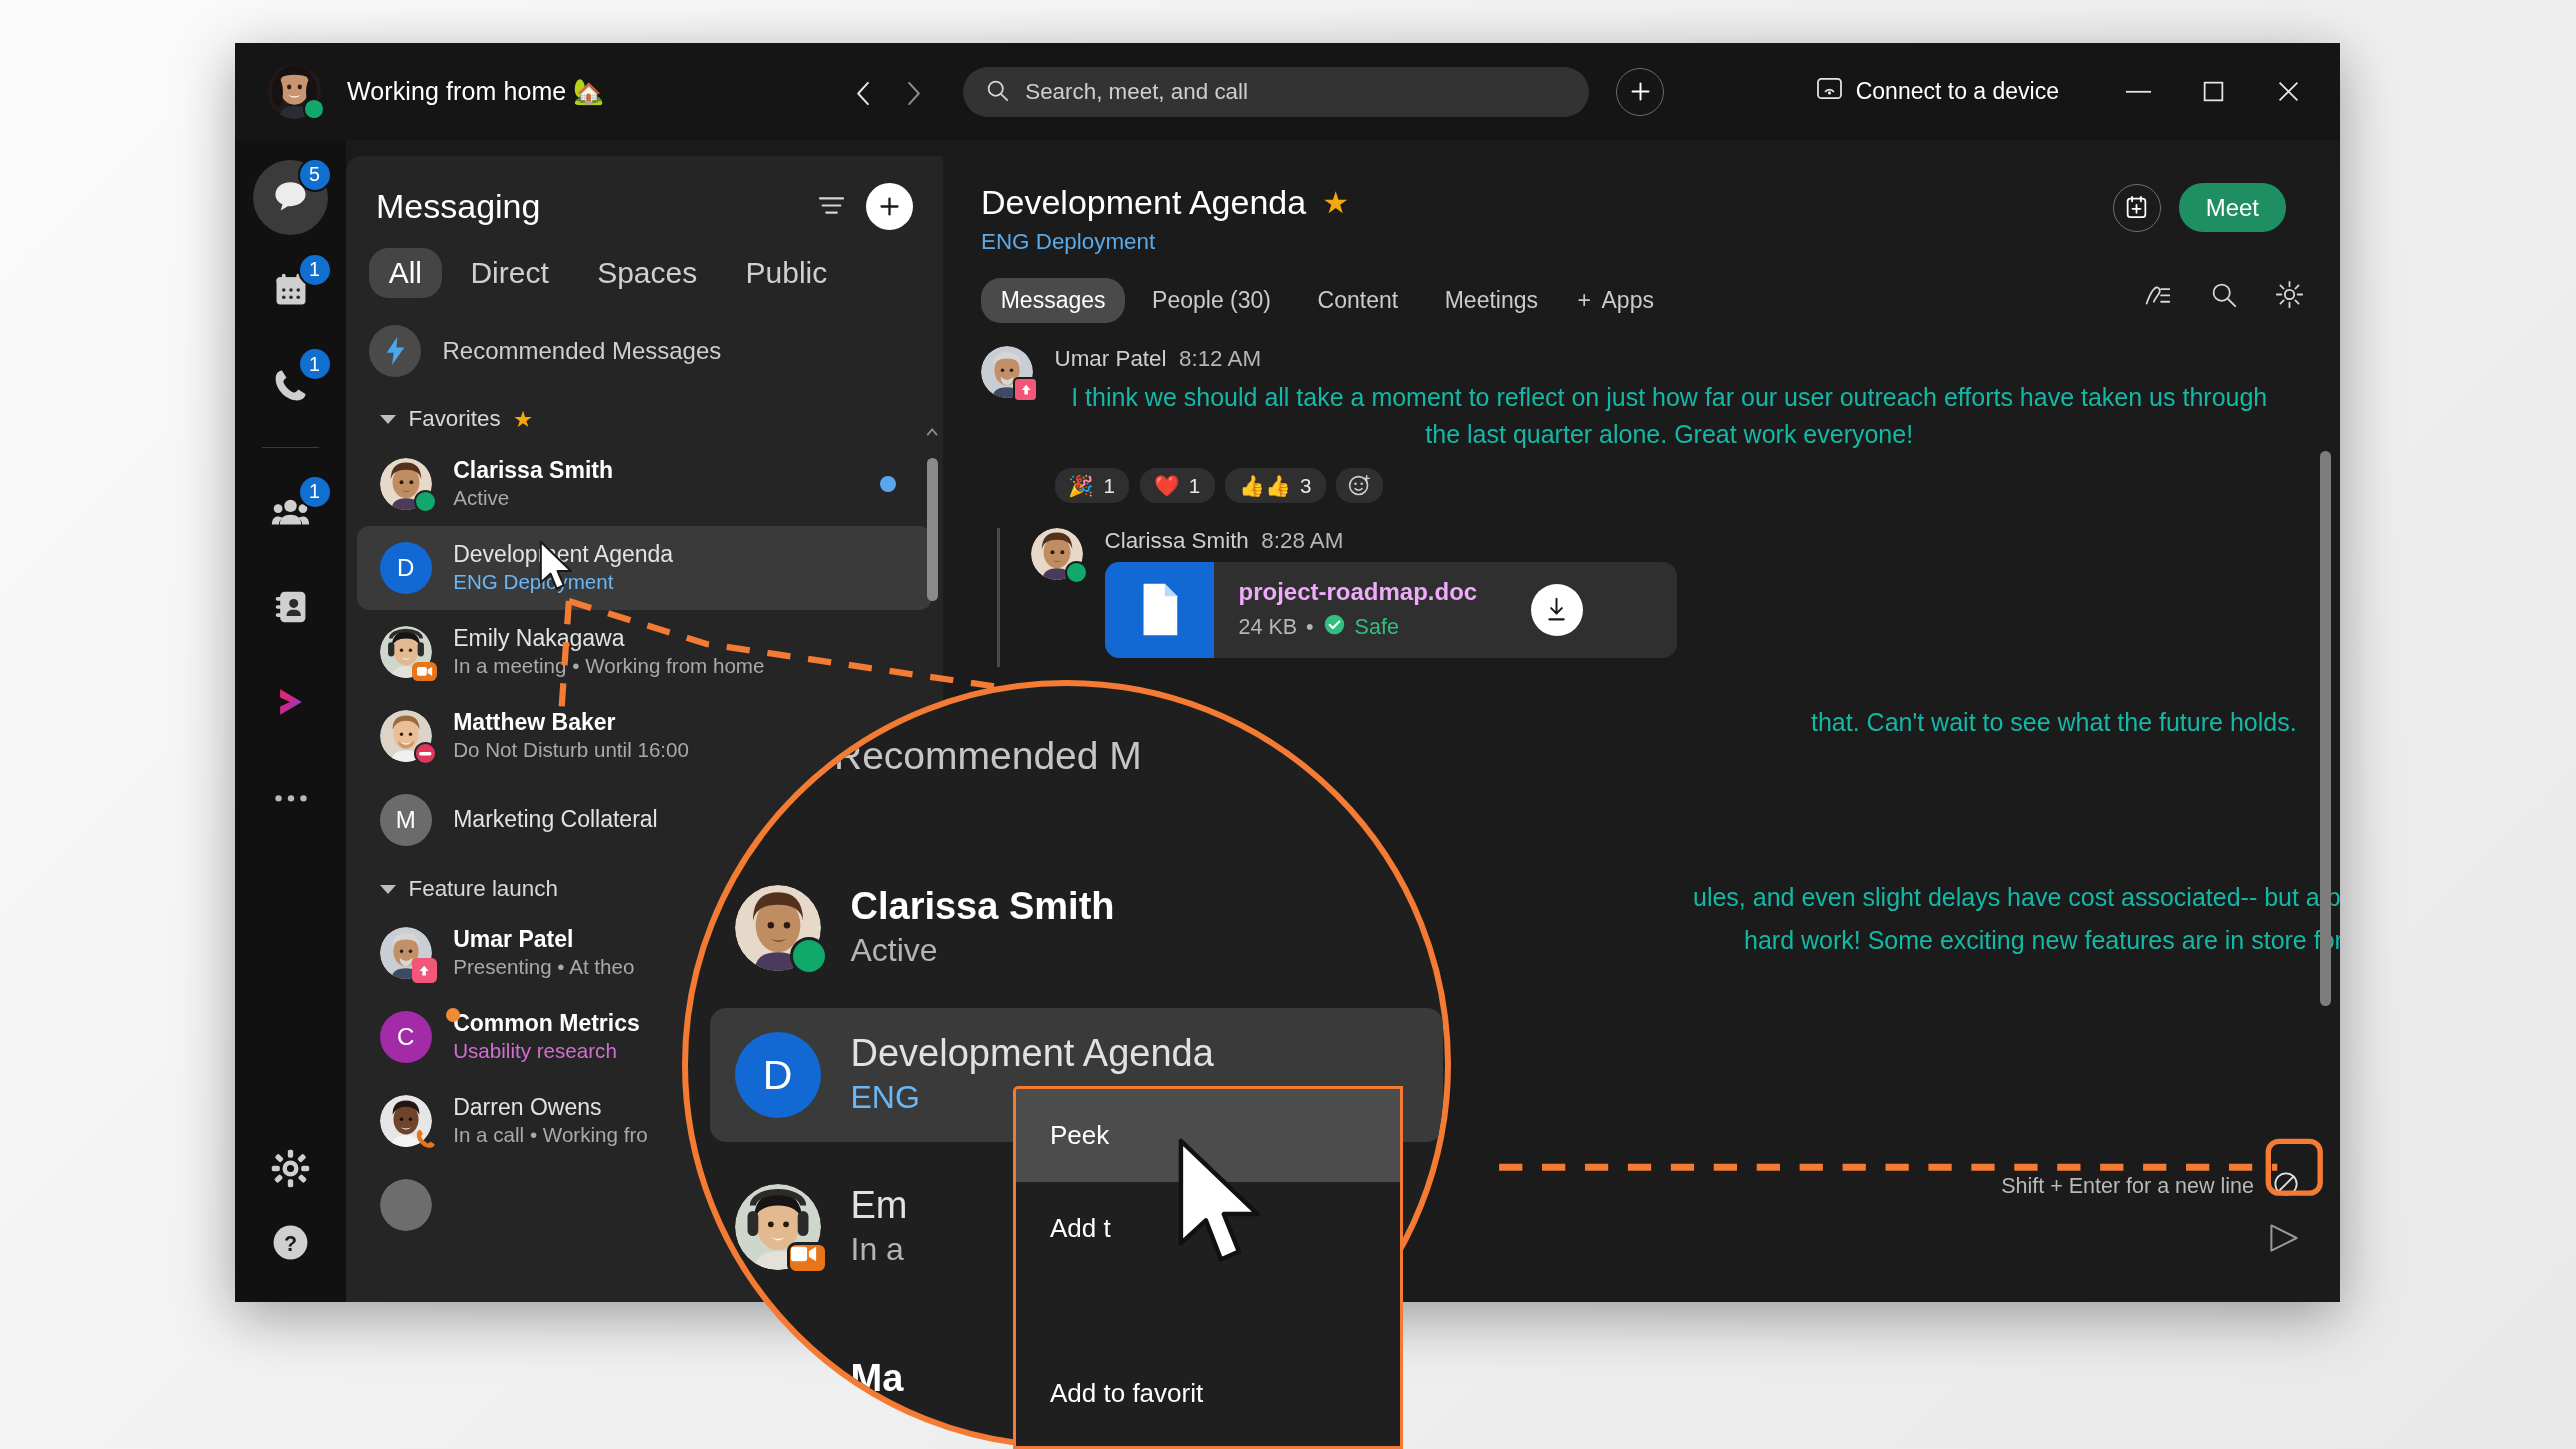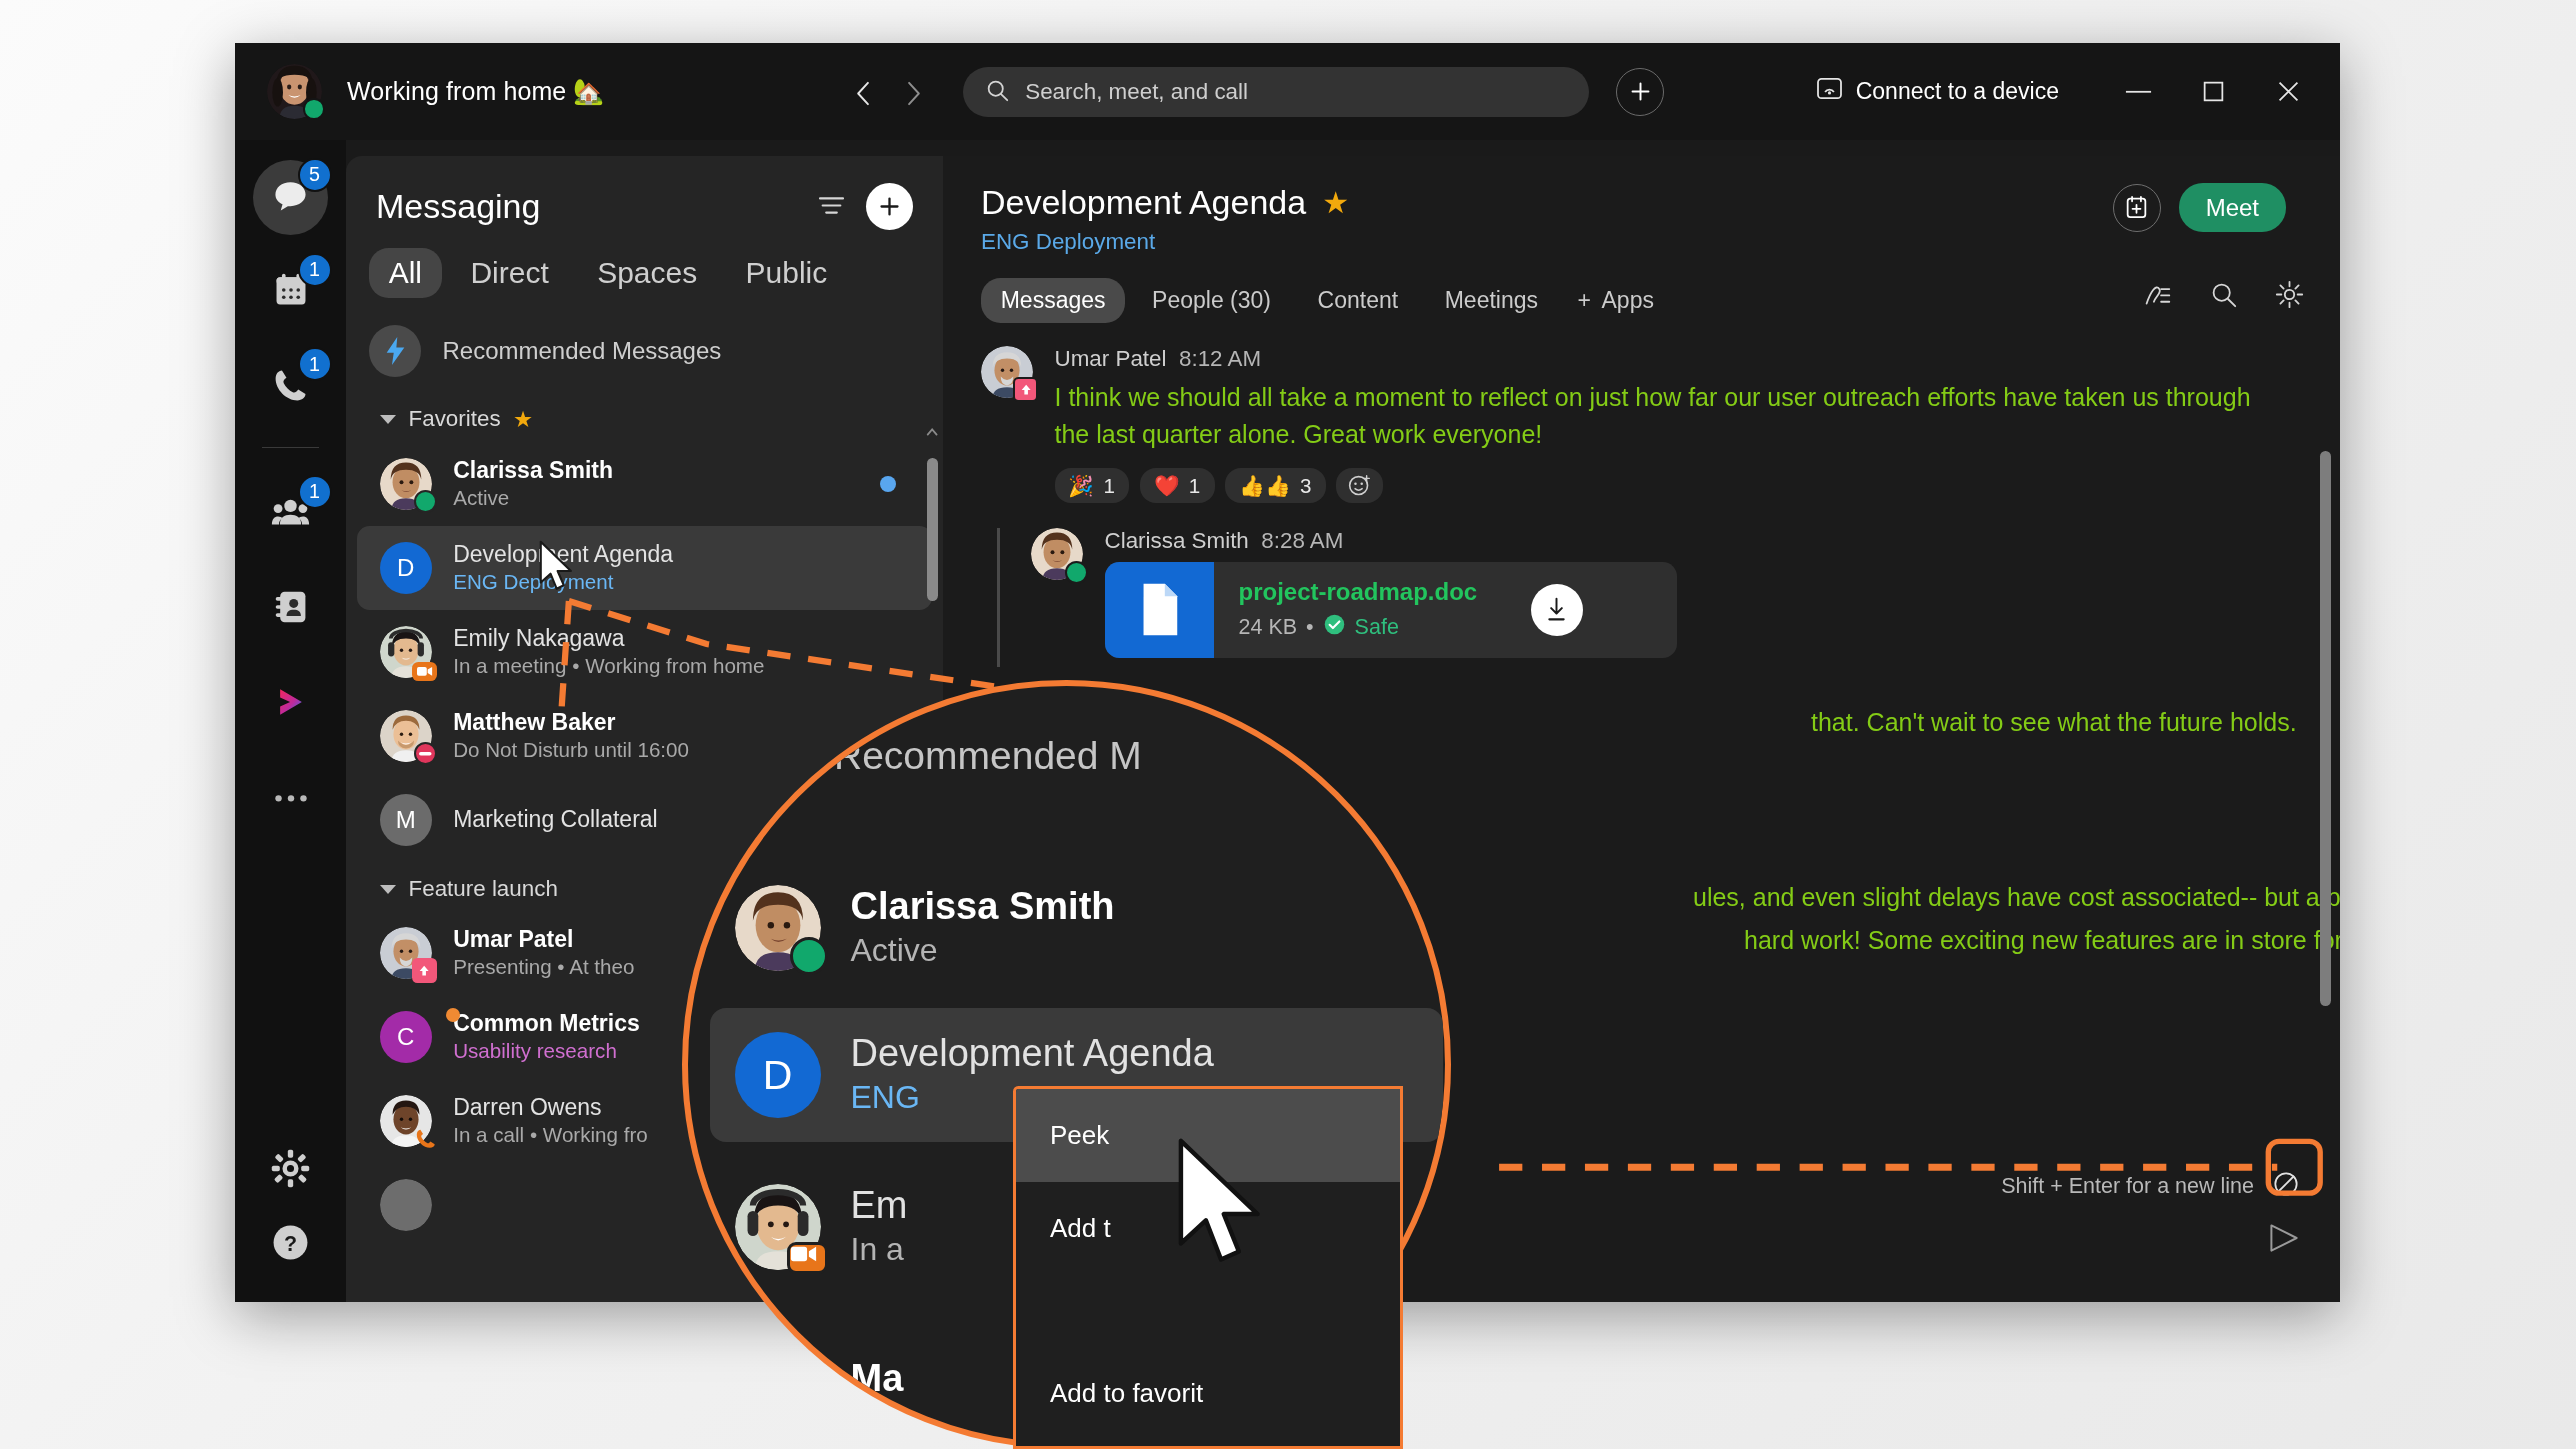--- a/index.html
+++ b/index.html
@@ -163,34 +163,34 @@
   .m-tab.sel { background: #4a4a4a; color: #ffffff; }
   .m-tab-apps { display:flex; align-items:center; gap: 10.7px; color:#cbcbcb; font-size:23px; padding-left:12.5px; }
   .m-tools { position:absolute; right: 0; top: 1.8px; display:flex; align-items:center; gap: 38px; }
 
   .msgs { position: relative; margin-top: 23px; padding: 0 56px 0 38px; }
   .msg { display: flex; gap: 21.5px; margin-bottom: 19.7px; position: relative; }
   .msg-av { position: relative; width: 52px; height: 52px; flex: 0 0 52px; }
   .msg-av .circle-img { width: 52px; height: 52px; border-radius: 50%; overflow:hidden; display:block; }
   .msg-meta { color: #b6b6b6; font-size: 22.4px; margin-bottom: 7.2px; }
   .msg-meta .nm { color: #cfcfcf; }
-  .msg-body { color: #84cc16; font-size: 25px; line-height: 1.48; }
+  .msg-body { color: #14b8a6; font-size: 25px; line-height: 1.48; text-align: center; }
   .reactions { display: flex; gap: 10.7px; margin-top: 14.3px; align-items:center; }
   .react { background: #2f2f2f; border-radius: 16px; padding: 5.4px 14.3px; display:flex; align-items:center;
            gap: 9px; color: #e8e8e8; font-size: 20.6px; }
   .react.plus { background:#2f2f2f; padding: 5.4px 10.7px; }
   .thread-line { position: absolute; left: 16px; top: 0; bottom: -9px; width: 2.7px; background: #4a4a4a; }
 
   .file-card {
     display: inline-flex; align-items: stretch; background: #2f2f2f; border-radius: 14.3px;
     overflow: hidden; min-width: 572px;
   }
   .file-ic { width: 109px; background: #1269d3; display:flex; align-items:center; justify-content:center; }
   .file-meta { padding: 16px 25px; display:flex; flex-direction:column; justify-content:center; }
-  .file-name { color:#22c55e; font-size: 24px; font-weight: bold; }
+  .file-name { color:#f0abfc; font-size: 24px; font-weight: bold; }
   .file-sub { color:#b6b6b6; font-size: 21.5px; margin-top: 7.2px; display:flex; align-items:center; gap: 9px; }
   .file-sub .safe { color:#2fbf7e; }
   .file-dl { width: 109px; display:flex; align-items:center; justify-content:center; }
   .dl-circle { width: 52px; height: 52px; border-radius: 50%; background:#ffffff;
                display:flex; align-items:center; justify-content:center; }
 
   .compose { position:absolute; left: 38px; right: 38px; bottom: 47px; }
   .compose-top { display:flex; align-items:center; color:#b9b9b9; font-size: 21.5px; }
   .compose-hint { margin-left:auto; margin-right: 16px; }
   .compose-input { margin-top: 21.5px; color:#9a9a9a; font-size: 24px; }

